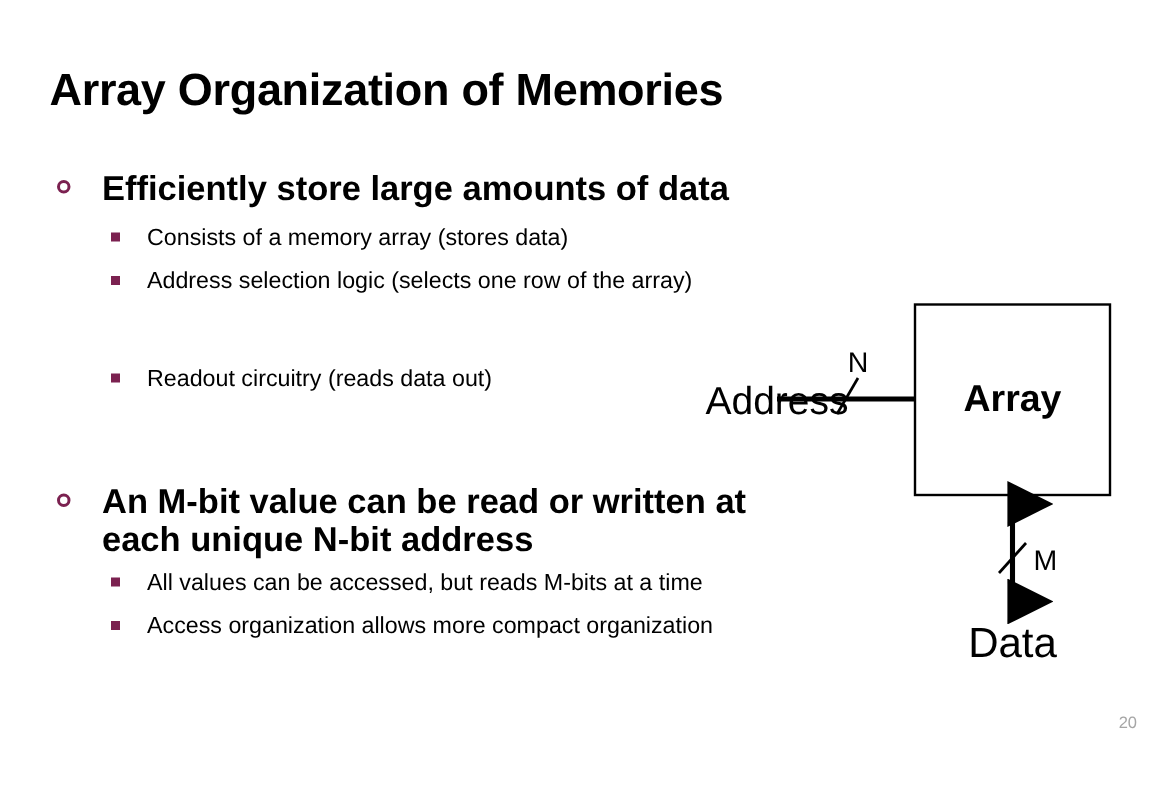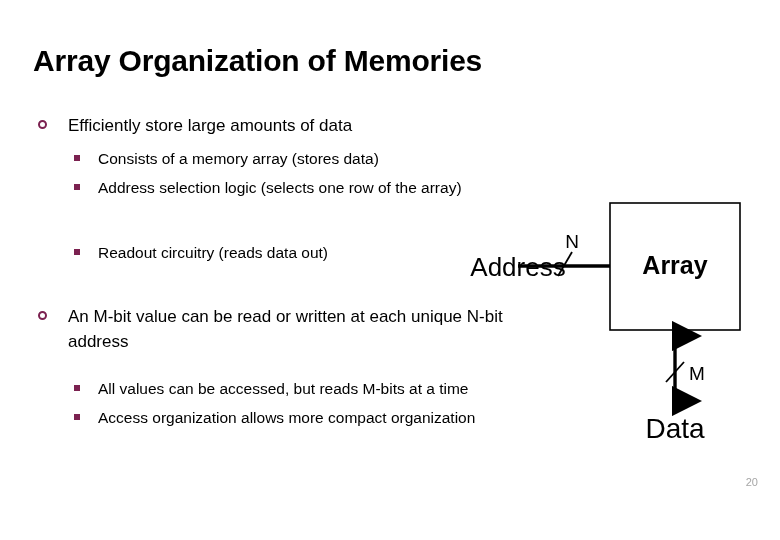--- a/index.html
+++ b/index.html
@@ -47,22 +47,22 @@
     top: 7px;
     width: 9px;
     height: 9px;
     border: 2px solid #7b2150;
     border-radius: 50%;
     box-sizing: border-box;
   }
   .bullet-l1 .l1-text {
     display: block;
     margin-left: 30px;
-    font-size: 17px;
-    font-weight: normal;
+    font-size: 23px;
+    font-weight: bold;
     line-height: 25px;
     color: #000000;
   }
 
   .bullet-l2 {
     position: absolute;
     left: 74px;
     width: 480px;
   }
   .bullet-l2 .marker-sq {
@@ -80,21 +80,21 @@
     font-weight: normal;
     line-height: 22px;
     color: #000000;
     white-space: nowrap;
   }
 
   #b1 { top: 113px; }
   #s1 { top: 148px; }
   #s2 { top: 177px; }
   #s3 { top: 206px; margin-top: 36px; }
-  #b2 { top: 304px; }
+  #b2 { top: 322px; }
   #s4 { top: 378px; }
   #s5 { top: 407px; }
 
   
   .diagram {
     position: absolute;
     left: 400px;
     top: 190px;
     width: 380px;
     height: 265px;

